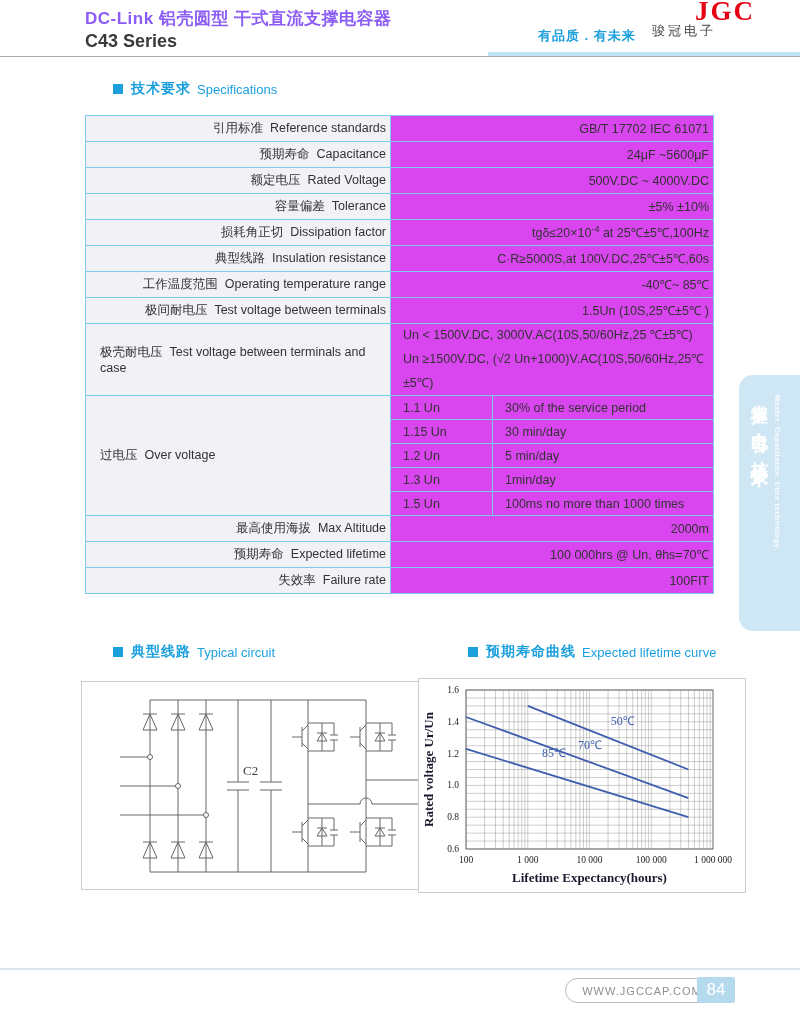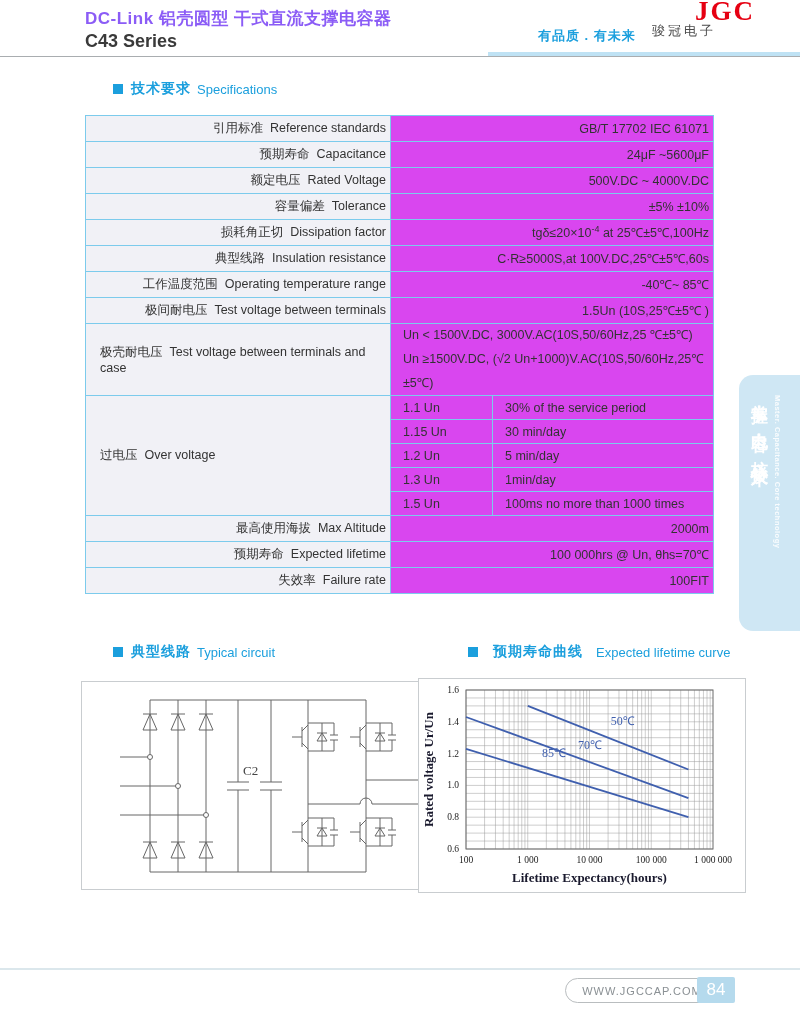--- a/index.html
+++ b/index.html
@@ -16,21 +16,21 @@
   .header-accent{position:absolute;left:488px;top:52px;width:312px;height:4px;background:#bfe2f4;}
   .header-line{position:absolute;left:0;top:56px;width:800px;height:1px;background:#a9adb0;}
 
   
   .section-header{position:absolute;display:flex;align-items:center;font-size:14px;color:#1b9fdd;padding-left:28px;}
   .section-header .sq{width:10px;height:10px;background:#1b9fdd;margin-right:8px;flex:0 0 auto;}
   .section-header .cn{font-weight:bold;margin-right:6px;letter-spacing:1px;}
   .section-header .en{font-size:13px;}
   #sec-spec{left:85px;top:80px;}
   #sec-circuit{left:85px;top:643px;align-items:center;}
-  #sec-curve{left:440px;top:643px;gap:7px;}
+  #sec-curve{left:440px;top:643px;}
 
   
   .spec-table{position:absolute;left:85px;top:115px;width:628px;border-collapse:collapse;
               table-layout:fixed;font-size:12.5px;color:#333;}
   .spec-table td{border:1px solid #7ccbec;overflow:hidden;}
   .spec-table .lbl{background:#f1f1f6;padding:0 4px 0 14px;}
   .spec-table .lbl .en{margin-left:7px;}
   .spec-table .val{background:#d946ef;padding:0 4px 0 12px;}
   tr.std{height:26px;text-align:right;} tr.tall{height:55px;} tr.sub{height:24px;}
   .two-line div{line-height:1.9;}

